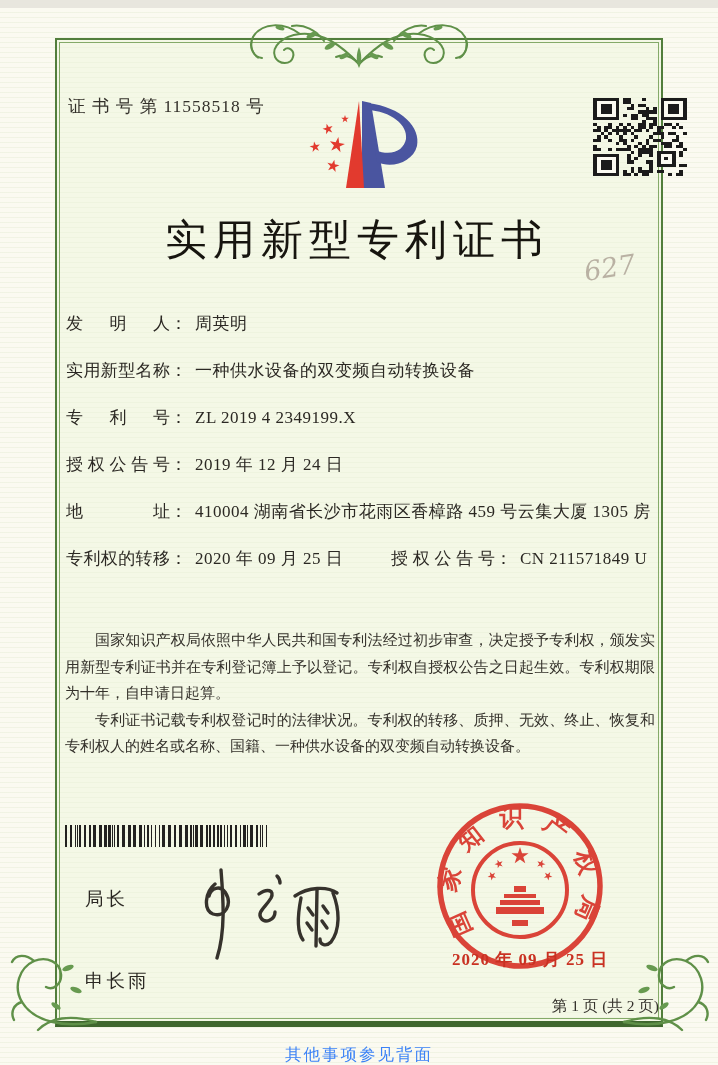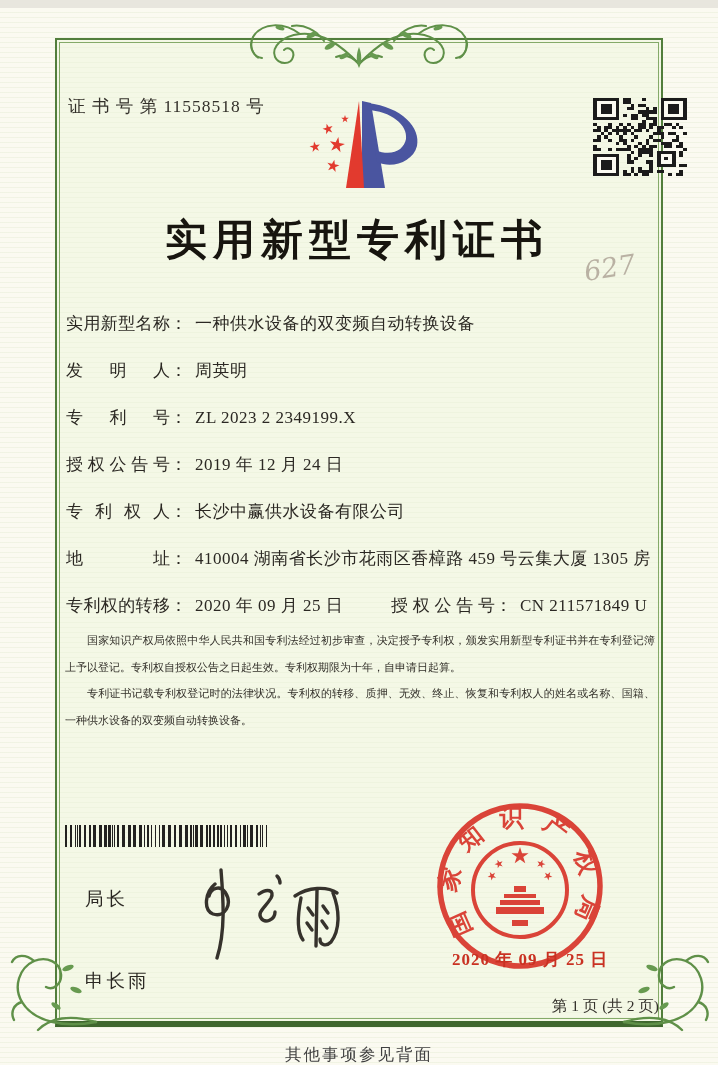--- a/index.html
+++ b/index.html
@@ -8,42 +8,42 @@
         font-family:"Liberation Serif","DejaVu Serif",serif;}
   .page::before{content:"";position:absolute;inset:0;pointer-events:none;
         background:repeating-linear-gradient(0deg,rgba(150,185,110,.10) 0 1px,rgba(255,255,255,0) 1px 5px);}
   
   .frame{position:absolute;left:55px;top:30px;width:604px;height:981px;
         border:2px solid #527e3c;border-bottom:6px solid #3f672e;
         background:rgba(236,244,216,.40);}
   .frame-inner{position:absolute;inset:2px;border:1px solid #84aa68;}
   .abs{position:absolute;}
   .certno{left:68px;top:86px;font-size:17.5px;letter-spacing:1px;color:#33302a;}
-  .title{left:55px;top:204px;width:604px;text-align:center;font-size:42px;font-weight:700;
+  .title{left:55px;top:204px;width:604px;text-align:center;font-size:42px;font-weight:400;
          letter-spacing:6px;color:#17150f;}
   .pencil{left:584px;top:244px;font-size:27px;font-style:italic;color:#b9b1a3;
           transform:rotate(-9deg);font-family:"DejaVu Serif",serif;}
   .fields{left:66px;top:292px;width:592px;font-size:17px;}
   .row{position:relative;height:47px;line-height:47px;white-space:nowrap;}
   .lab{display:inline-block;width:104px;text-align:justify;text-align-last:justify;vertical-align:top;}
   .colon{display:inline-block;}
   .val{margin-left:8px;letter-spacing:.5px;}
   .g2{position:absolute;left:325px;top:0;font-family:Liberation Serif, serif;}
-  .paras{left:65px;top:619px;width:590px;font-size:11px;line-height:26.5px;
+  .paras{left:65px;top:619px;width:590px;font-size:15px;line-height:26.5px;
          text-align:justify;color:#33302a;}
   .paras p{margin:0;text-indent:2em;}
   .barcode{left:65px;top:817px;}
   .director-title{left:85px;top:878px;font-size:18.5px;letter-spacing:3px;}
   .director-name{left:85px;top:960px;font-size:18.5px;letter-spacing:3px;}
   .signature{left:193px;top:858px;}
   .sealbox{left:428px;top:786px;}
   .sealdate{left:430px;top:940px;width:200px;text-align:center;font-size:17px;
             color:#c93122;letter-spacing:1px;font-weight:700;}
   .pagenum{left:55px;top:988px;width:604px;text-align:right;font-size:15.5px;color:#35322c;}
-  .backnote{left:0;top:1036px;width:718px;text-align:center;font-size:16.5px;color:#404040;letter-spacing:2px;}
+  .backnote{left:0;top:1036px;width:718px;text-align:center;font-size:16.5px;color:#3b82f6;letter-spacing:2px;}
   .ornament{left:240px;top:4px;}
   .corner-l{left:6px;top:942px;}
   .corner-r{left:622px;top:942px;transform:scaleX(-1);}
   .qr{left:593px;top:90px;}
   .logo{left:298px;top:92px;}
 </style>
 </head>
 <body>
 
 <div class="page">
@@ -298,33 +298,30 @@
         </g>
     </g>
   </svg>
 
   <div class="abs title">实用新型专利证书</div>
 
   <div class="abs pencil">627</div>
 
   <div class="abs fields">
     <div class="row">
+      <span class="lab">发明人</span><span class="colon">：</span><span class="val">周英明</span>
+    </div>
+    <div class="row">
       <span class="lab">实用新型名称</span><span class="colon">：</span><span class="val">一种供水设备的双变频自动转换设备</span>
     </div>
     <div class="row">
-      <span class="lab">发明人</span><span class="colon">：</span><span class="val">周英明</span>
-    </div>
-    <div class="row">
-      <span class="lab">专利号</span><span class="colon">：</span><span class="val">ZL 2023 2 2349199.X</span>
+      <span class="lab">专利号</span><span class="colon">：</span><span class="val">ZL 2019 4 2349199.X</span>
     </div>
     <div class="row">
       <span class="lab">授权公告号</span><span class="colon">：</span><span class="val">2019 年 12 月 24 日</span>
-    </div>
-    <div class="row">
-      <span class="lab">专利权人</span><span class="colon">：</span><span class="val">长沙中赢供水设备有限公司</span>
     </div>
     <div class="row">
       <span class="lab">地址</span><span class="colon">：</span><span class="val">410004 湖南省长沙市花雨区香樟路 459 号云集大厦 1305 房</span>
     </div>
     <div class="row">
       <span class="lab">专利权的转移</span><span class="colon">：</span><span class="val">2020 年 09 月 25 日</span>
       <span class="g2">
         <span class="lab">授权公告号</span><span class="colon">：</span><span class="val">CN 211571849 U</span>
       </span>
     </div>

